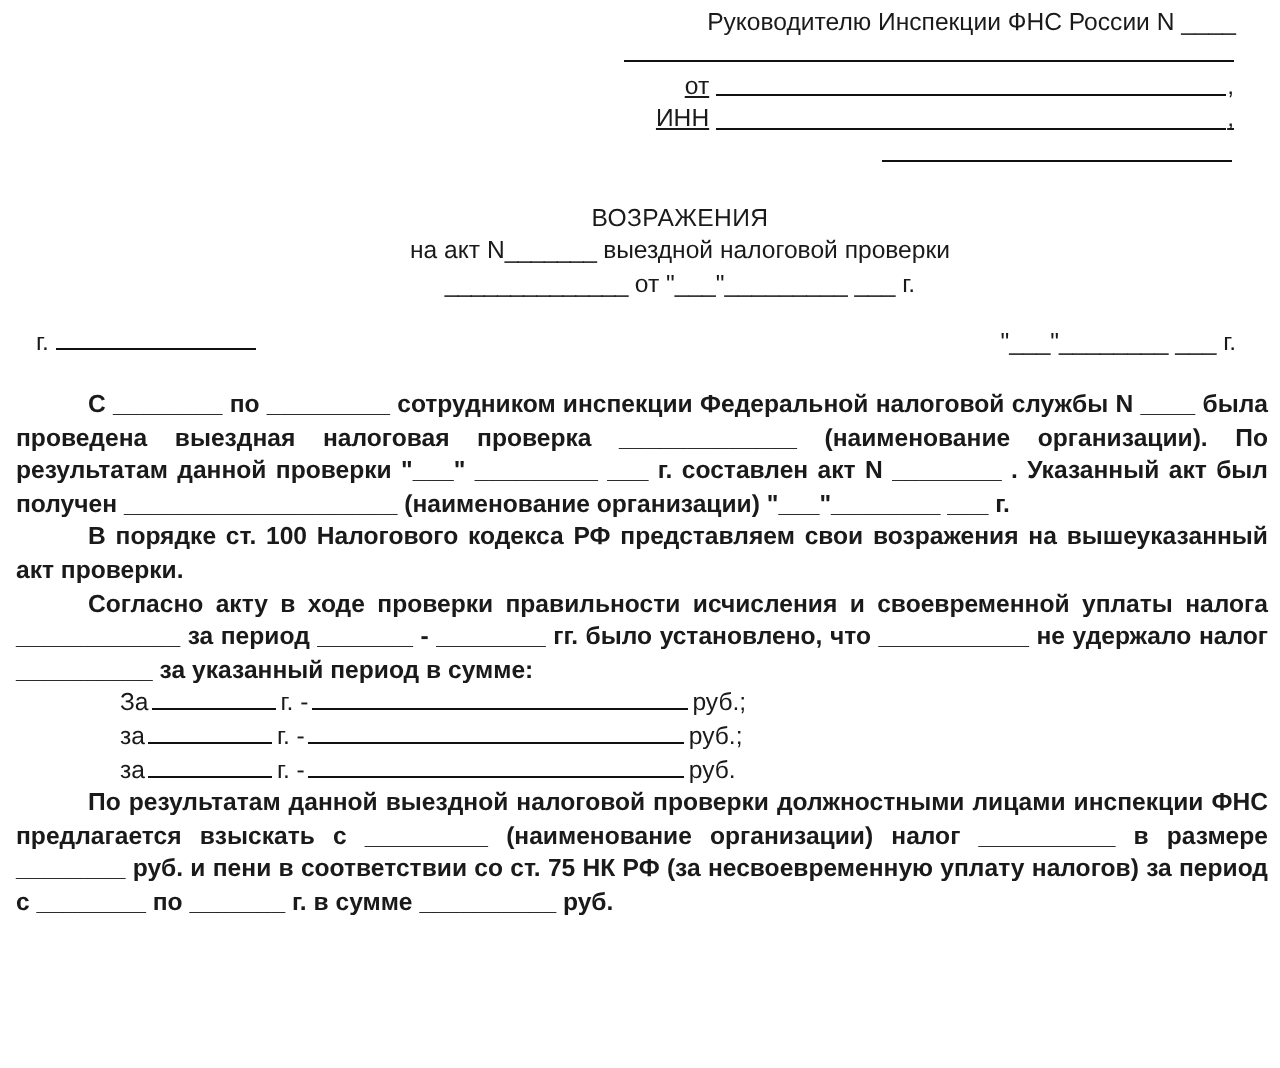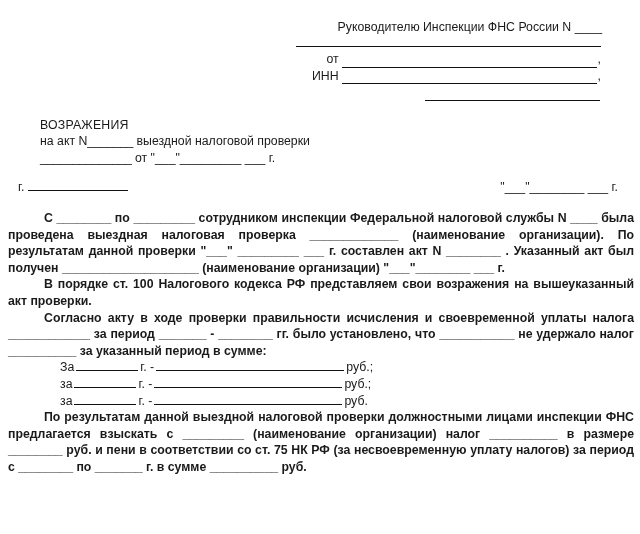--- a/index.html
+++ b/index.html
@@ -35,51 +35,52 @@
   .rule {                   
     display: inline-block;
     border-bottom: 1px solid #111;
     height: 0.75em;
     vertical-align: baseline;
     margin: 0 1px;
   }
 
   
   .addressee {
-    margin: 16px;
+    margin: 0;
     padding: 4px 20px 0 0;
     text-align: left;
   }
   .addr-line {
     display: block;
     text-align: right;
     white-space: nowrap;
     height: 15.5px;
     line-height: 15.5px;
   }
   .addr-line.l1 { padding-right: 2px; }
   .addr-line.l2 { padding-right: 2px; }
   .addr-row {
     display: flex;
     justify-content: flex-end;
-    align-items: flex-end;
+    align-items: center;
     height: 16.5px;
     padding-right: 3px;
     white-space: nowrap;
+    text-decoration: underline;
   }
   .addr-row .lbl { margin-right: 2px; }
   .addr-row .rule { width: 255px; }
   .addr-row.loc .lbl { margin-right: 1px; }
   .addr-row.loc .rule { width: 175px; }
   .comma { margin-left: 0px; }
 
   
   .title-block {
     margin-top: 16px;
-    text-align: left;
+    text-align: center;
     line-height: 16.5px;
     margin-left: 40px;
   }
   .title-main {
     letter-spacing: 0.2px;
   }
   .title-sub { white-space: nowrap; }
 
   
   .city-date {

